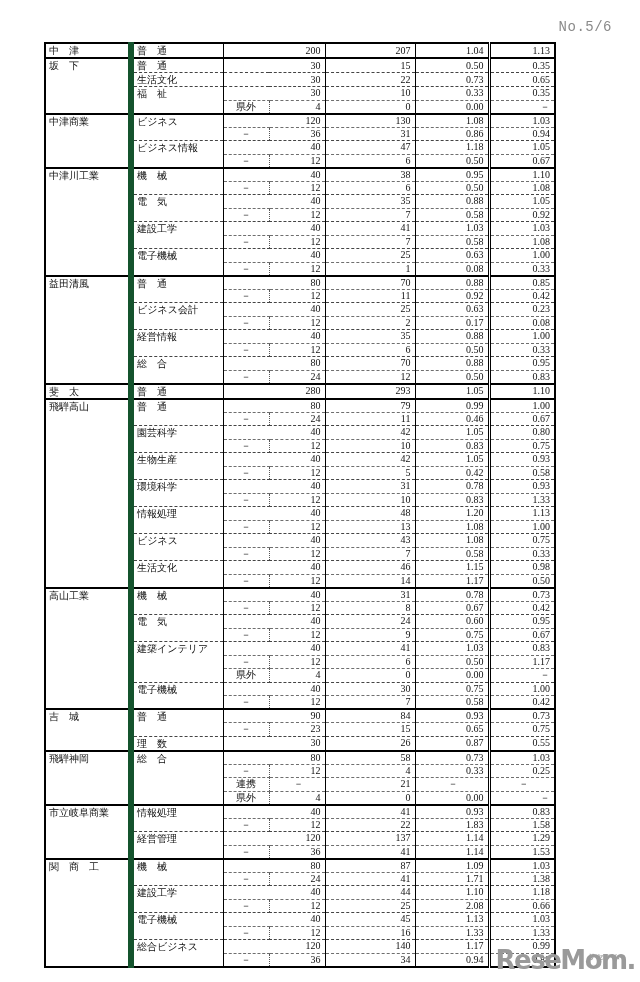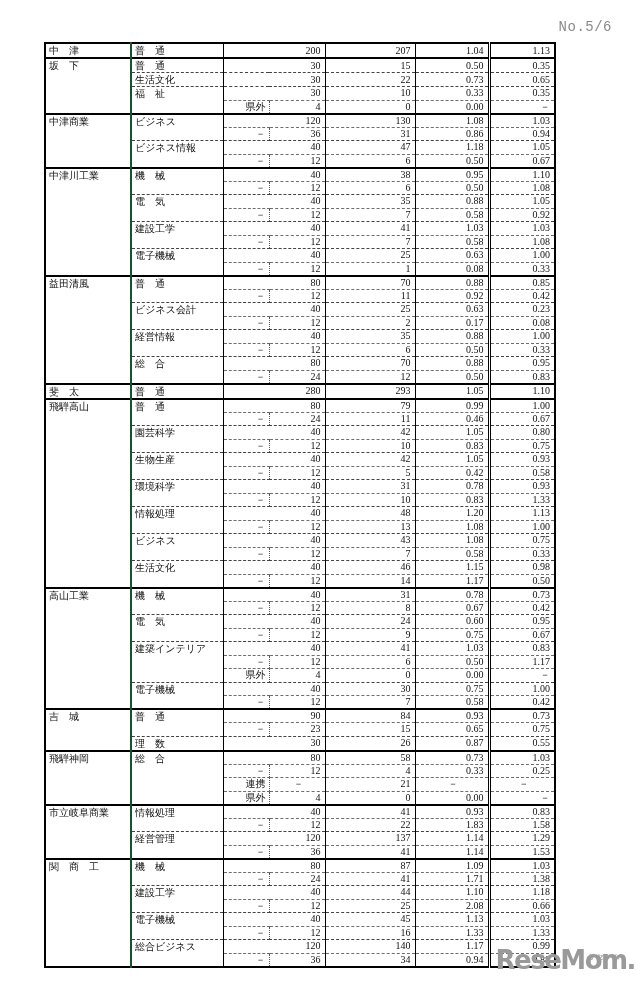--- a/index.html
+++ b/index.html
@@ -17,27 +17,27 @@
     border-collapse:collapse;table-layout:fixed;
     border:2px solid #000;
   }
   td,th{
     box-sizing:border-box;height:13.5px;padding:0 3px;
     font-size:10px;font-weight:normal;line-height:12px;
     white-space:nowrap;overflow:hidden;vertical-align:middle;
   }
   .school-cell{
     text-align:left;vertical-align:top;padding-top:1px;
-    border-right:2px solid #14532d;
+    border-right:6px solid #14532d;
   }
   .dept-cell{
     text-align:left;vertical-align:top;padding-top:1px;
     border-right:1px solid #000;
   }
-  .marker-cell{text-align:right;border-right:1px dotted #555;margin-top:48px;}
+  .marker-cell{text-align:center;border-right:1px dotted #555;margin-top:48px;}
   .num{text-align:right;padding-right:4px;}
   .cap{border-right:1px solid #000;}
   .app{border-right:1px solid #000;}
   .r1{border-right:3px double #000;}
   .center{text-align:center;padding-right:0;}
   tr.school-start td, tr.school-start th{border-top:2px solid #000;}
   tr.dept-start td{border-top:1px dashed #444;}
   tr.sub-row td{border-top:1px dashed #6e6e6e;}
   .logo{
     position:absolute;right:5px;bottom:7px;

